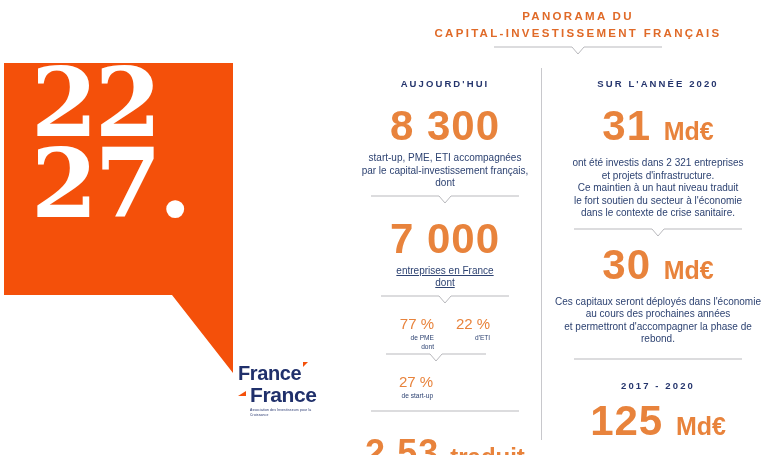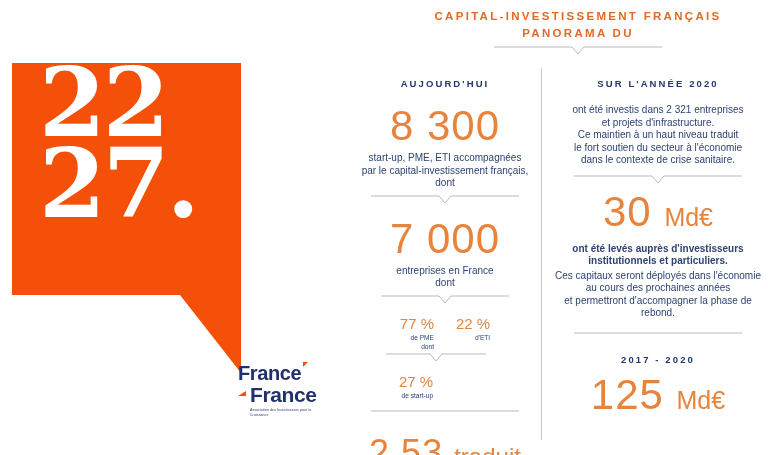--- a/index.html
+++ b/index.html
@@ -17,21 +17,21 @@
   #page {
     position: relative;
     width: 768px;
     height: 455px;
     background: #ffffff;
   }
 
   
   #bubble-block {
     position: absolute;
-    left: 12px;
+    left: 4px;
     top: 63px;
     width: 254px;
     height: 310px;
   }
   #bubble-shape {
     position: absolute;
     left: 0;
     top: 0;
     width: 229px;
     height: 310px;
@@ -199,21 +199,21 @@
     font-size: 9.5px;
     font-weight: bold;
     letter-spacing: 2.1px;
     margin-bottom: 6px;
     white-space: nowrap;
   }
 
   .bignum {
     color: #e8833c;
     font-size: 42px;
-    font-weight: 400;
+    font-weight: 700;
     letter-spacing: 1px;
     line-height: 48px;
     white-space: nowrap;
   }
   .bignum.small {
     font-size: 36px;
     line-height: 42px;
   }
   .bignum .unit {
     font-size: 25px;
@@ -251,22 +251,22 @@
     line-height: 9px;
   }
   .spacer7 { height: 7px; }
 </style>
 </head>
 <body>
 
 <div id="page">
 
   <div id="header">
+    <div class="header-line">PANORAMA DU</div>
     <div class="header-line">CAPITAL-INVESTISSEMENT FRANÇAIS</div>
-    <div class="header-line">PANORAMA DU</div>
     <div class="divider" style="width:168px;margin-top:4px;">
       <svg width="168" height="10" viewBox="0 0 168 10">
         <path d="M0 1 L78 1 L84 8 L90 1 L168 1" fill="none" stroke="#b9b9bd" stroke-width="1"></path>
       </svg>
     </div>
   </div>
 
   <div id="bubble-block">
     <svg id="bubble-shape" viewBox="0 0 229 310">
       <path d="M0 0 L229 0 L229 310 L168 232 L0 232 Z" fill="#f4500a"></path>
@@ -302,21 +302,21 @@
 par le capital-investissement français,
 dont</div>
 
     <div class="divider" style="width:148px;margin-top:5px;">
       <svg width="148" height="10" viewBox="0 0 148 10">
         <path d="M0 1 L68 1 L74 8 L80 1 L148 1" fill="none" stroke="#b9b9bd" stroke-width="1"></path>
       </svg>
     </div>
 
     <div class="bignum" style="margin-top:10px;">7 000</div>
-    <div class="caption" style="white-space:pre-line;">entreprises en France
+    <div class="caption" style="white-space:pre-line;text-decoration:underline;">entreprises en France
 dont</div>
 
     <div class="divider" style="width:128px;margin-top:5px;">
       <svg width="128" height="10" viewBox="0 0 128 10">
         <path d="M0 1 L58 1 L64 8 L70 1 L128 1" fill="none" stroke="#b9b9bd" stroke-width="1"></path>
       </svg>
     </div>
 
     <div class="pct-row">
       <div class="pct-item">
@@ -351,35 +351,34 @@
 
     <div class="bignum small" style="margin-top:12px;"><span>2,53</span> <span class="mills">traduit</span></div>
 
   </div>
 
   <div id="col-right">
     <div class="col-head">SUR L'ANNÉE 2020</div>
 
     <div class="spacer7"></div>
 
+    <div class="bignum"><span>31</span> <span class="unit">Md€</span></div>
     <div class="caption" style="white-space:pre-line;">ont été investis dans 2 321 entreprises
 et projets d'infrastructure.
 Ce maintien à un haut niveau traduit
 le fort soutien du secteur à l'économie
 dans le contexte de crise sanitaire.</div>
 
     <div class="divider" style="width:168px;margin-top:8px;">
       <svg width="168" height="10" viewBox="0 0 168 10">
         <path d="M0 1 L78 1 L84 8 L90 1 L168 1" fill="none" stroke="#b9b9bd" stroke-width="1"></path>
       </svg>
     </div>
 
     <div class="bignum" style="margin-top:3px;"><span>30</span> <span class="unit">Md€</span></div>
-    <div class="caption bold" style="white-space:pre-line;">ont été levés auprès d'investisseurs
-institutionnels et particuliers.</div>
     <div class="caption" style="white-space:pre-line;">Ces capitaux seront déployés dans l'économie
 au cours des prochaines années
 et permettront d'accompagner la phase de rebond.</div>
 
     <div class="divider" style="width:168px;margin-top:12px;">
       <svg width="168" height="4" viewBox="0 0 168 4">
         <path d="M0 1 L168 1" fill="none" stroke="#b9b9bd" stroke-width="1"></path>
       </svg>
     </div>
 

